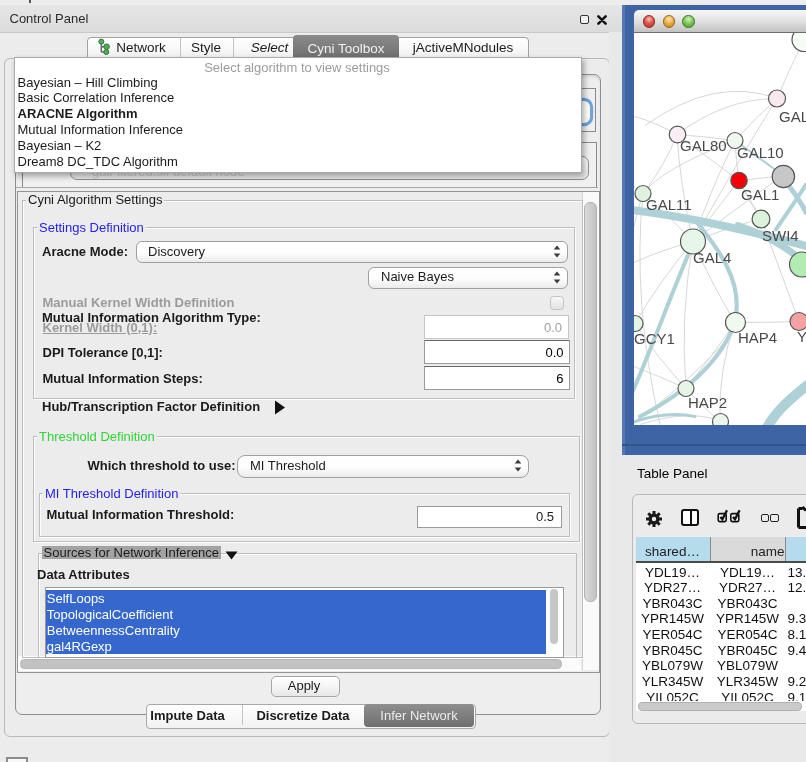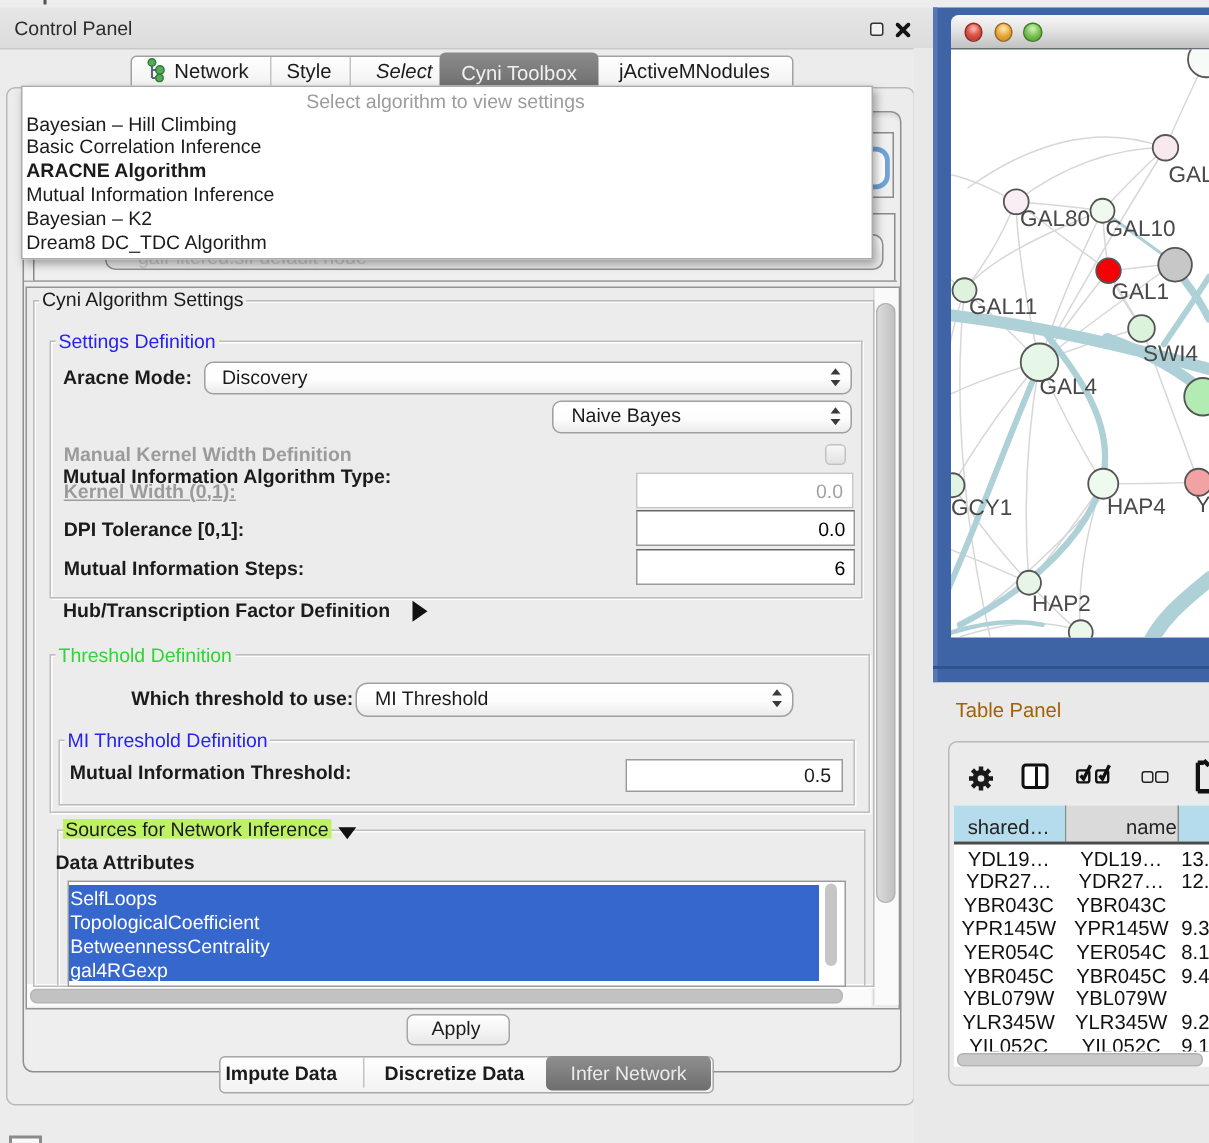--- a/index.html
+++ b/index.html
@@ -87,21 +87,21 @@
     <path d="M4 12.5 L7.3 8.4 L0.7 8.4 Z" fill="#3a3a3a"></path>
 </svg>
 
 <div class="ab" style="left:39px;top:492.5px;width:529px;height:42px;border:1px solid #bdbdbd;box-shadow:inset 1px 1px 0 #fdfdfd, 1px 1px 0 #fdfdfd;"></div>
 <div class="t" style="left:43px;top:487px;font-size:13px;line-height:13px;color:#2621f1;background:#ececec;padding:0 2px;">MI Threshold Definition</div>
 <div class="t" style="left:46.5px;top:507.8px;font-size:13px;line-height:13px;font-weight:bold;">Mutual Information Threshold:</div>
 <div class="ab" style="left:417px;top:506px;width:143px;height:20px;background:#fff;border:1px solid #9a9a9a;"></div>
 <div class="t" style="left:417px;top:509.5px;width:137px;text-align:right;font-size:13px;line-height:13px;">0.5</div>
 
 <div class="ab" style="left:38px;top:553px;width:537px;height:103px;border:1px solid #bdbdbd;border-bottom:none;box-shadow:inset 1px 1px 0 #fdfdfd;"></div>
-<div class="t" style="left:41.5px;top:546.4px;font-size:13px;line-height:13px;background:#bef264;padding:0 2px;">Sources for Network Inference</div>
+<div class="t" style="left:41.5px;top:546.4px;font-size:13px;line-height:13px;background:#a3a3a3;padding:0 2px;">Sources for Network Inference</div>
 <svg class="ab" style="left:225px;top:550.5px;" width="13" height="9" viewBox="0 0 13 9">
     <path d="M0.5 0.5 L12.5 0.5 L6.5 8.5 Z" fill="#111"></path>
   </svg>
 <div class="t" style="left:37px;top:567.5px;font-size:13px;line-height:13px;font-weight:bold;text-align:right;">Data Attributes</div>
 
 <div class="ab" style="left:44.5px;top:586.5px;width:517px;height:69px;background:#fff;border:1px solid #9a9a9a;"></div>
 <div class="ab" style="left:45.5px;top:589.5px;width:500.5px;height:64.2px;background:#3667cd;"></div>
 <div class="t" style="left:46.8px;top:590.5px;font-size:13px;line-height:16px;color:#fff;">SelfLoops<br>TopologicalCoefficient<br>BetweennessCentrality<br>gal4RGexp</div>
 <div class="ab" style="left:550px;top:589px;width:8px;height:55px;border-radius:4.5px;background:#c6c6c6;"></div>
 
@@ -228,21 +228,21 @@
   <text x="762" y="240">SWI4</text>
   <text x="693" y="262">GAL4</text>
   <text x="634" y="343">GCY1</text>
   <text x="738" y="342">HAP4</text>
   <text x="797" y="341">Y</text>
   <text x="688" y="407">HAP2</text>
  </g>
 </svg>
 
 <div class="ab" style="left:622px;top:455px;width:184px;height:307px;background:#e9e9e9;"></div>
-<div class="t" style="left:637px;top:467px;font-size:13.5px;line-height:13px;color:#a16207;">Table Panel</div>
+<div class="t" style="left:637px;top:467px;font-size:13.5px;line-height:13px;color:#000000;">Table Panel</div>
 <div class="ab" style="left:631.5px;top:494px;width:180px;height:228px;border:1px solid #b9b9b9;border-radius:6px;background:#ebebeb;"></div>
 
 <svg class="ab" style="left:645px;top:509.5px;" width="18" height="18" viewBox="0 0 18 18">
  <g fill="#1a1a1a">
       <circle cx="9" cy="9" r="5.6"></circle>
  <g stroke="#1a1a1a" stroke-width="3">
         <path d="M9 1 V4 M9 14 V17 M1 9 H4 M14 9 H17 M3.3 3.3 L5.5 5.5 M12.5 12.5 L14.7 14.7 M14.7 3.3 L12.5 5.5 M5.5 12.5 L3.3 14.7"></path>
       </g>
     </g>
  <circle cx="9" cy="9" r="2.2" fill="#ebebeb"></circle>

